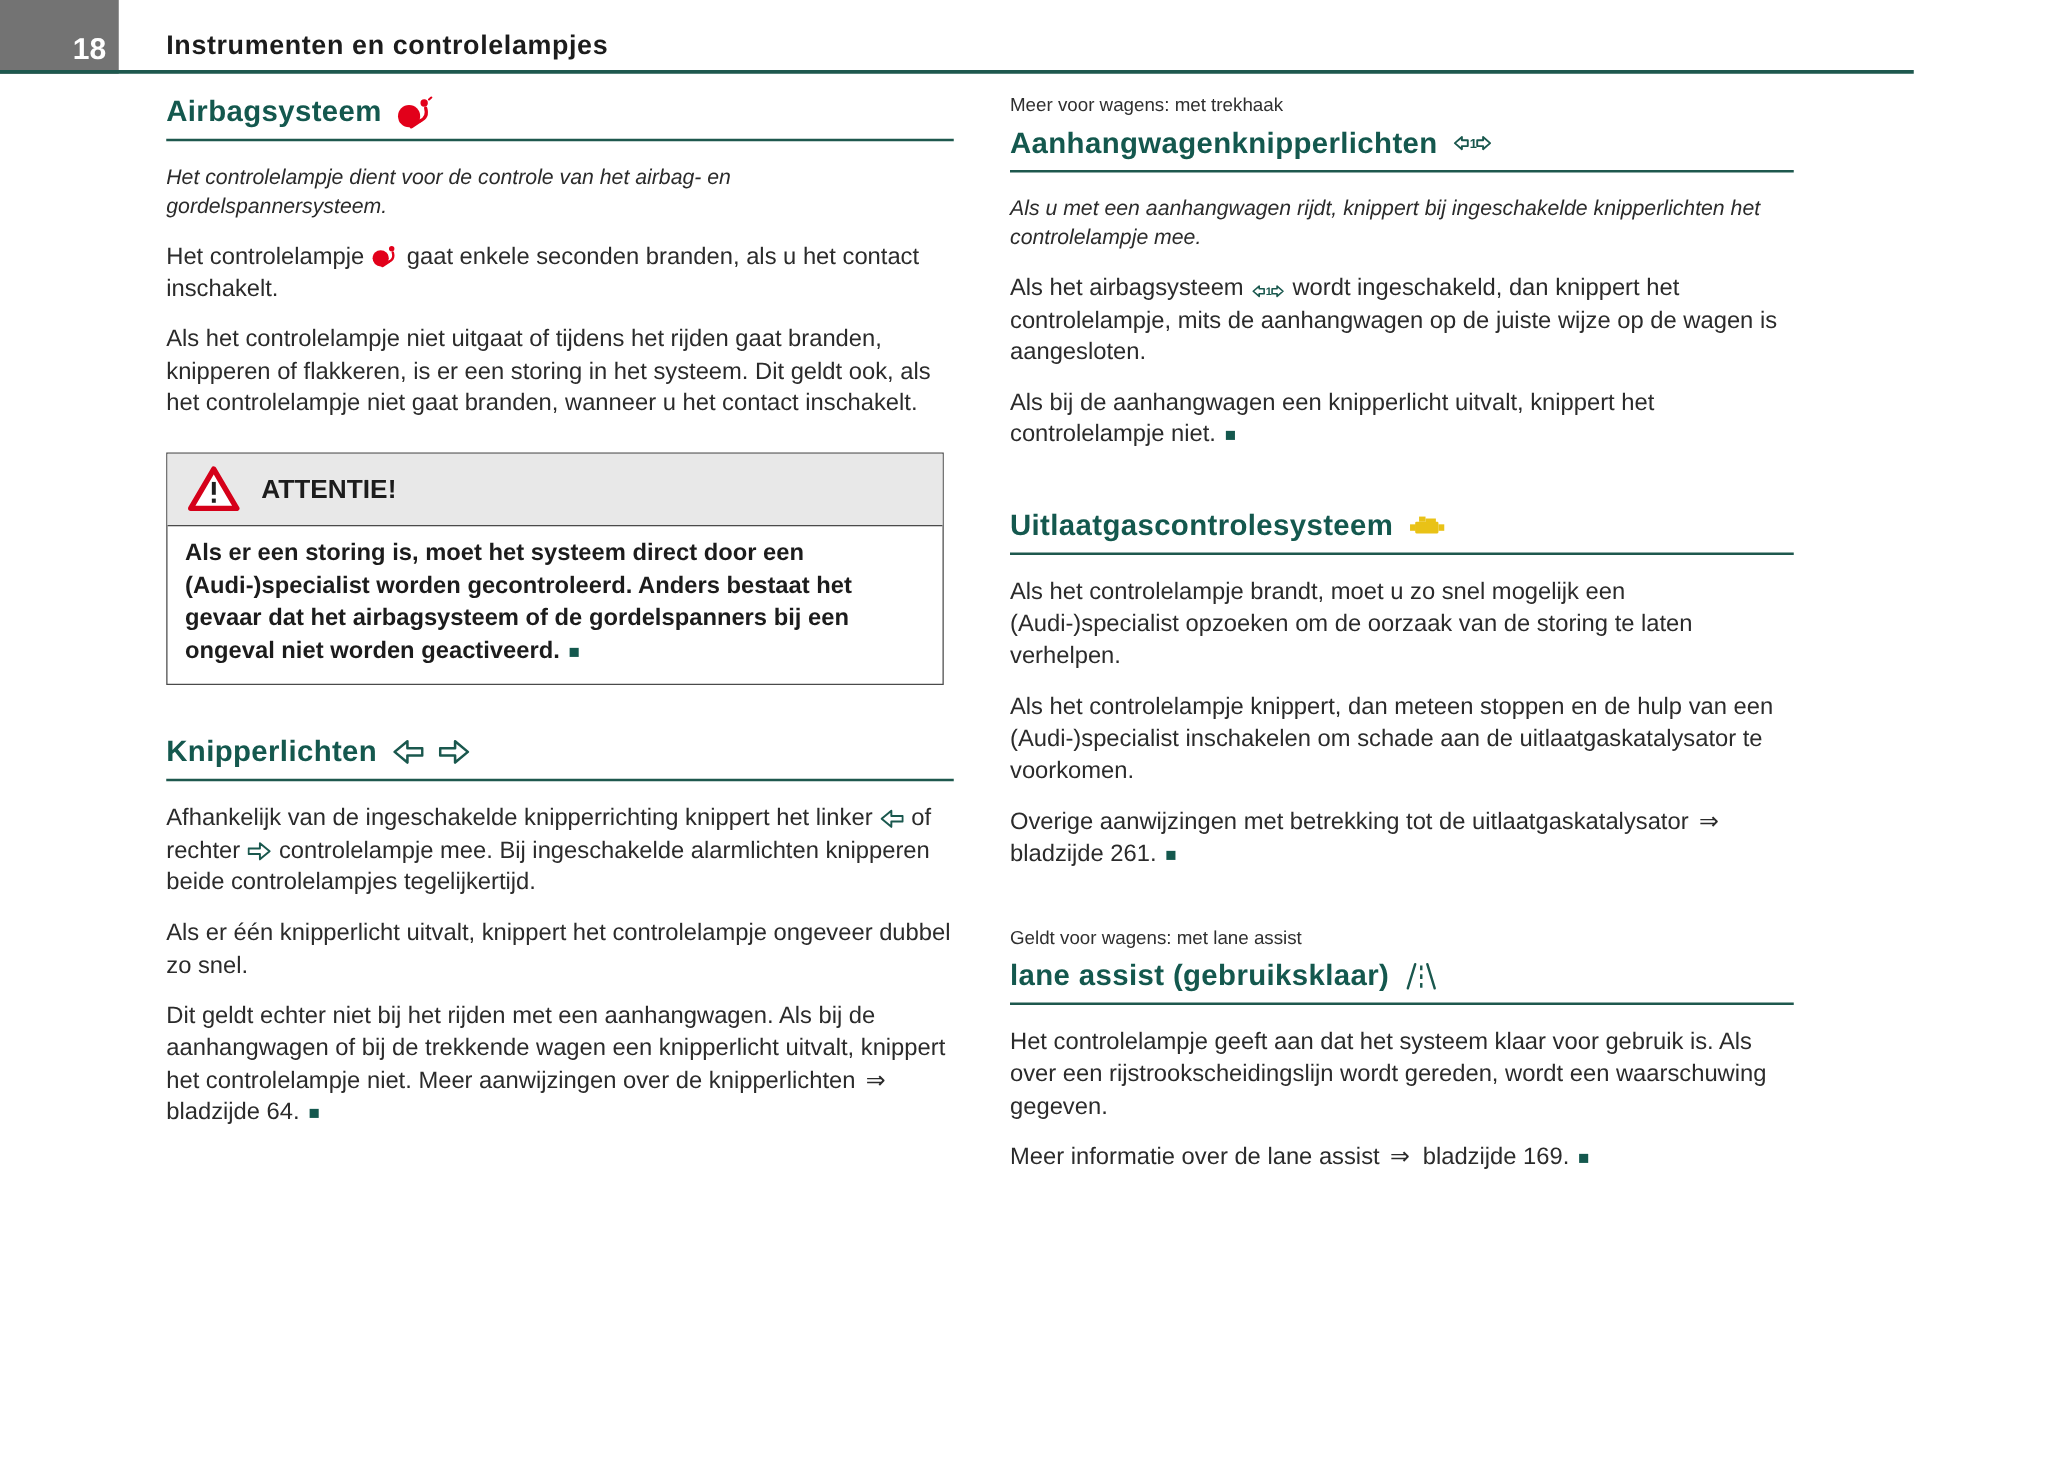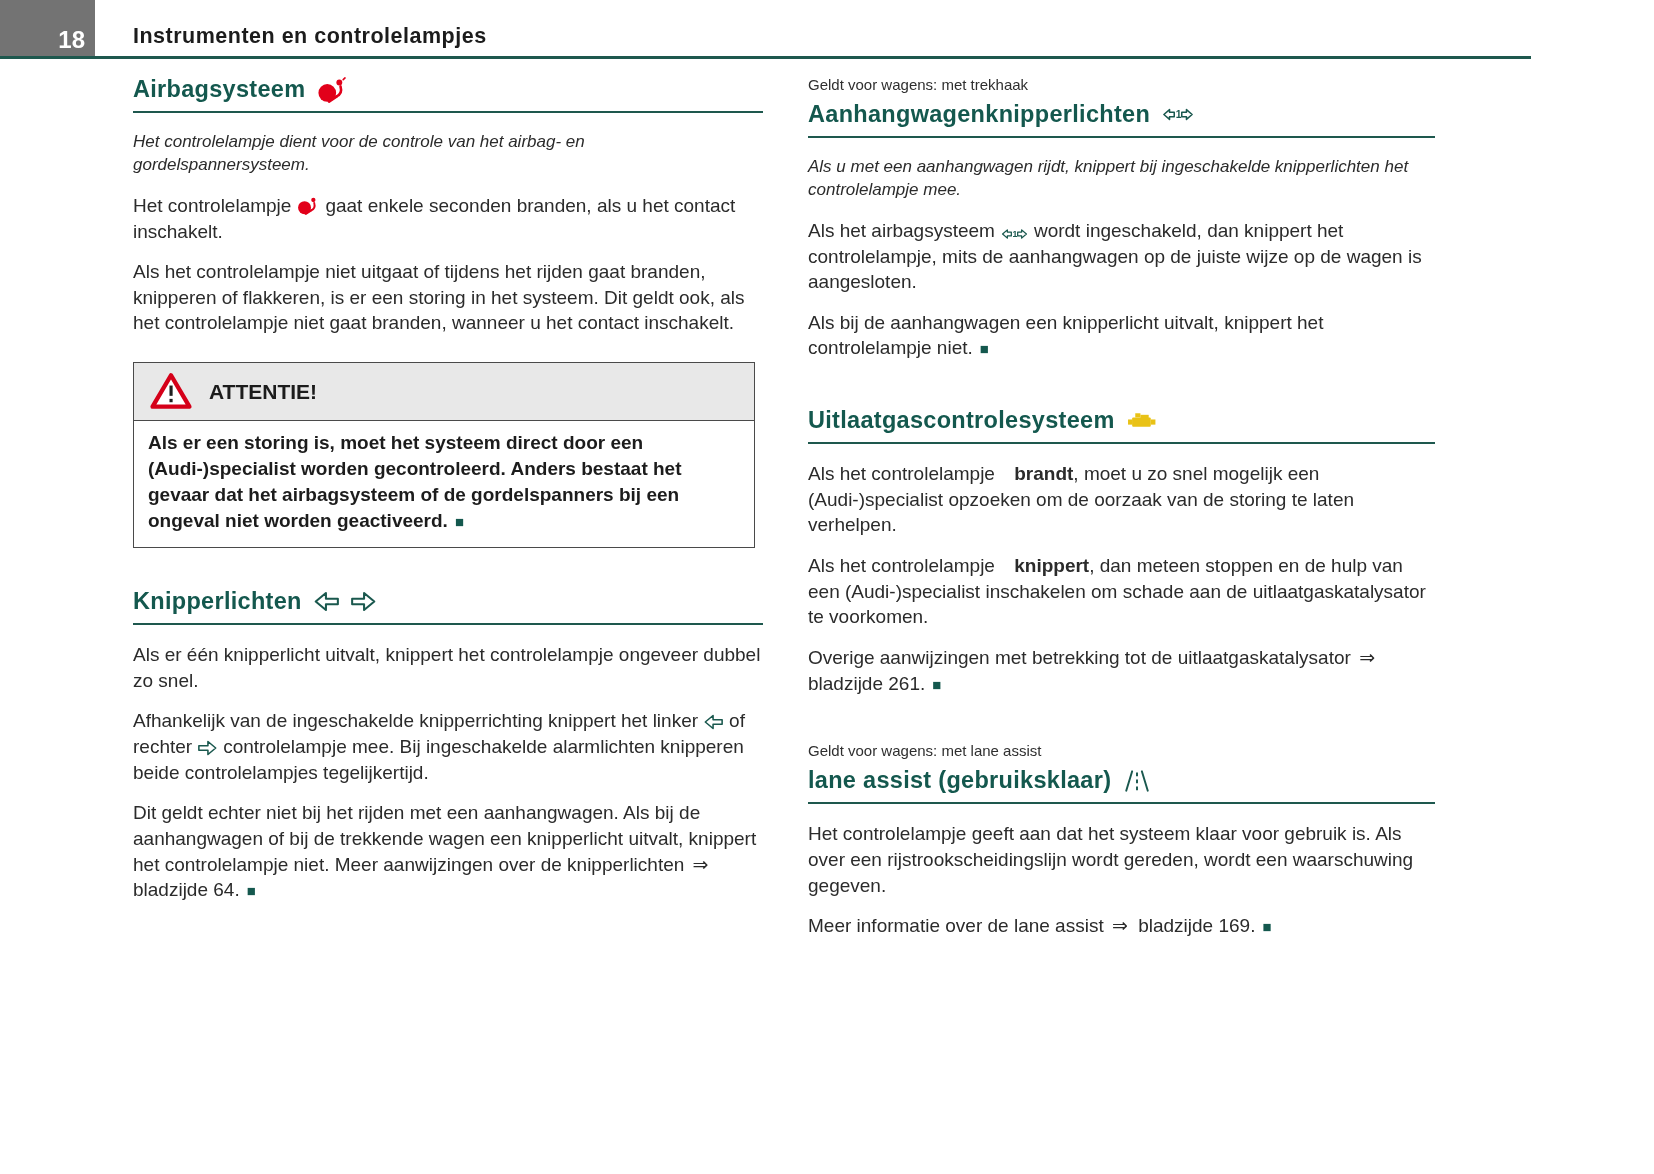--- a/index.html
+++ b/index.html
@@ -23,21 +23,21 @@
   .section{margin:0;}
   .sec-gap{margin-top:46px;}
   .section-heading{
     display:flex;align-items:center;gap:12px;color:#14584E;font-weight:bold;
     font-size:23.5px;letter-spacing:0.3px;padding-bottom:8px;
     border-bottom:2.5px solid #1E584E;margin:0 0 17px 0;
   }
   .applies-note{font-size:15px;color:#2f2f2f;margin:0 0 8px 0;}
   .lead{font-style:italic;font-size:17px;line-height:1.38;margin:0 0 16px 0;color:#2b2b2b;}
   p.body{font-size:19px;line-height:1.35;margin:0 0 15px 0;color:#2b2b2b;}
-  .bold{font-weight:bold;margin-left:14px;}
+  .bold{font-weight:normal;}
   .inline-icon{display:inline-block;vertical-align:-3px;margin:0 6px;}
   .ref-arrow{margin:0 5px 0 3px;}
   .page-ref{}
   .end-marker{color:#14584E;font-size:15px;margin-left:7px;}
   .attention-box{border:1.5px solid #4a4a4a;margin:26px 4px 40px 0;width:622px;box-sizing:border-box;}
   .attention-header{
     background:#E8E8E8;border-bottom:1.5px solid #4a4a4a;padding:9px 15px;
     display:flex;align-items:center;gap:16px;font-size:21px;font-weight:bold;color:#1c1c1c;
   }
   .attention-body{padding:9px 14px 13px 14px;font-size:19px;font-weight:bold;line-height:1.37;color:#1c1c1c;}
@@ -105,40 +105,40 @@
           <svg width="25" height="21" viewBox="0 0 22 18">
               <path d="M21 6.5 H10.5 V1.5 L1.5 9 L10.5 16.5 V11.5 H21 Z" fill="#ffffff" stroke="#1A584E" stroke-width="1.8" stroke-linejoin="round"></path>
             </svg>
         </span>
         <span class="heading-icon">
           <svg width="25" height="21" viewBox="0 0 22 18">
               <path d="M1 6.5 H11.5 V1.5 L20.5 9 L11.5 16.5 V11.5 H1 Z" fill="#ffffff" stroke="#1A584E" stroke-width="1.8" stroke-linejoin="round"></path>
             </svg>
         </span>
       </div>
-      <p class="body">Als er één knipperlicht uitvalt, knippert het controlelampje ongeveer dubbel zo snel.</p>
       <p class="body">
         <span>Afhankelijk van de ingeschakelde knipperrichting knippert het linker</span><span class="inline-icon"><svg width="19" height="16" viewBox="0 0 22 18">
               <path d="M21 6.5 H10.5 V1.5 L1.5 9 L10.5 16.5 V11.5 H21 Z" fill="#ffffff" stroke="#1A584E" stroke-width="1.8" stroke-linejoin="round"></path>
             </svg></span><span>of rechter</span><span class="inline-icon"><svg width="19" height="16" viewBox="0 0 22 18">
               <path d="M1 6.5 H11.5 V1.5 L20.5 9 L11.5 16.5 V11.5 H1 Z" fill="#ffffff" stroke="#1A584E" stroke-width="1.8" stroke-linejoin="round"></path>
             </svg></span><span>controlelampje mee. Bij ingeschakelde alarmlichten knipperen beide controlelampjes tegelijkertijd.</span>
       </p>
+      <p class="body">Als er één knipperlicht uitvalt, knippert het controlelampje ongeveer dubbel zo snel.</p>
       <p class="body">
         <span>Dit geldt echter niet bij het rijden met een aanhangwagen. Als bij de aanhangwagen of bij de trekkende wagen een knipperlicht uitvalt, knippert het controlelampje niet. Meer aanwijzingen over de knipperlichten</span>
         <span class="ref-arrow">⇒</span>
         <span class="page-ref">bladzijde 64.</span><span class="end-marker">■</span>
       </p>
     </div>
   </div>
 
   <div class="col col-right">
 
     <div class="section">
-      <div class="applies-note">Geldt voor wagens: met trekhaak</div>
+      <div class="applies-note">Meer voor wagens: met trekhaak</div>
       <div class="section-heading">
         <span>Aanhangwagenknipperlichten</span>
         <span class="heading-icon">
           <svg width="32" height="15" viewBox="0 0 34 14">
             <path d="M13 4.5 H8 V1.8 L2 7 L8 12.2 V9.5 H13 Z" fill="none" stroke="#1A584E" stroke-width="1.6" stroke-linejoin="round"></path>
             <text x="14.6" y="11" font-size="11" font-weight="bold" fill="#1A584E" font-family="Liberation Sans, sans-serif">1</text>
             <path d="M21 4.5 H26 V1.8 L32 7 L26 12.2 V9.5 H21 Z" fill="none" stroke="#1A584E" stroke-width="1.6" stroke-linejoin="round"></path>
           </svg>
         </span>
       </div>

